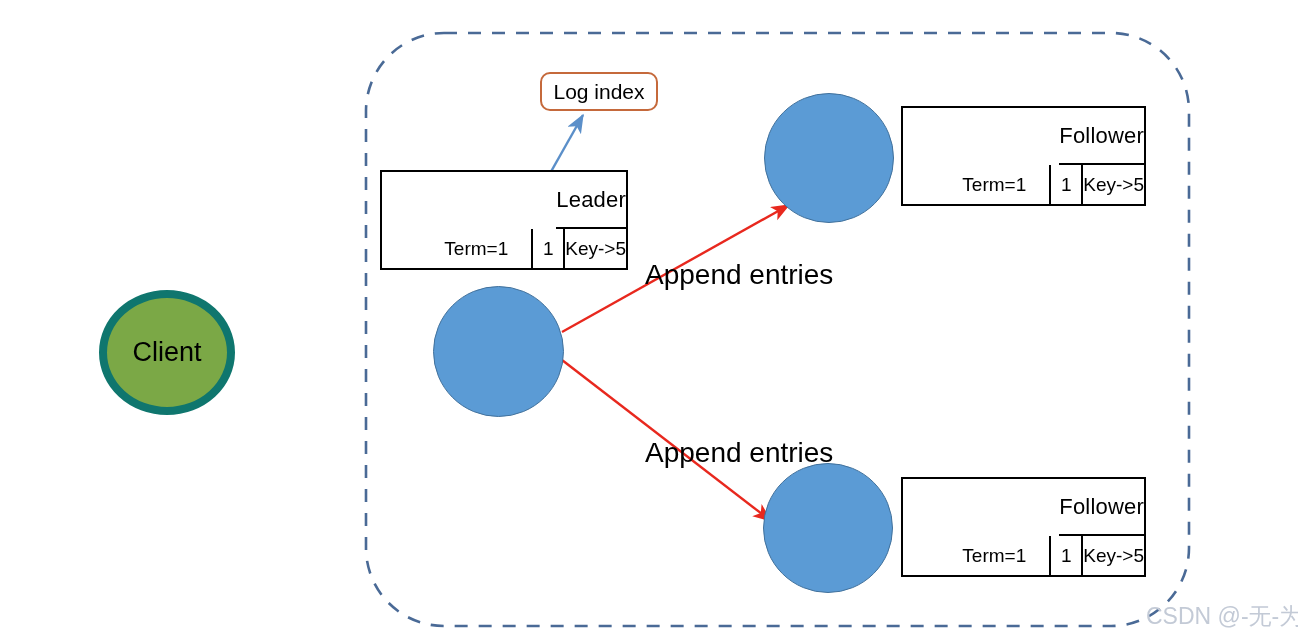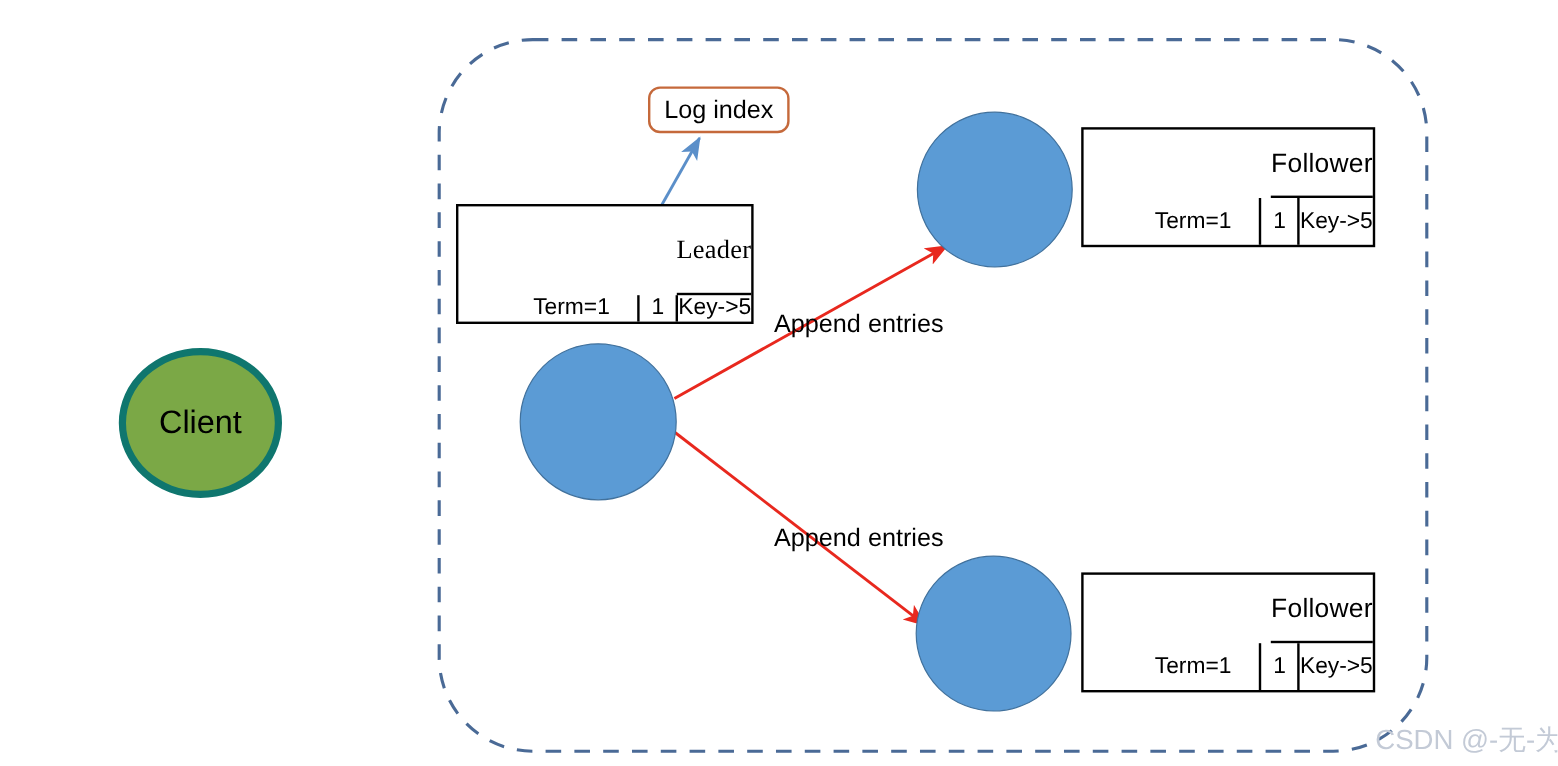--- a/index.html
+++ b/index.html
@@ -78,21 +78,21 @@
     display: flex;
     align-items: center;
     justify-content: center;
   }
   .circle-blue {
     background: #5B9BD5;
     border: 1px solid #41719C;
   }
   .circle-green {
     background: #7BA846;
-    border: 6px solid #0f766e;
+    border: 8px solid #0f766e;
     color: #000000;
     font-size: 27px;
   }
 
   
   #log-index-box {
     position: absolute;
     box-sizing: border-box;
     border: 2px solid #C5693B;
     background: #ffffff;
@@ -100,21 +100,21 @@
     align-items: center;
     justify-content: center;
     color: #000000;
     font-size: 21px;
   }
 
   
   .edge-label {
     position: absolute;
     color: #000000;
-    font-size: 21px;
+    font-size: 28px;
     white-space: nowrap;
   }
 
   
   #watermark {
     position: absolute;
     color: #C3CAD6;
     font-size: 23px;
     white-space: nowrap;
     user-select: none;
@@ -146,21 +146,21 @@
 
   <div id="log-index-box" style="left:540px; top:72px; width:118px; height:39px;border-radius:10px;">
     <span>Log index</span>
   </div>
 
   <div class="circle circle-green" style="left:99px; top:290px; width:136px; height:125px;">
     <span>Client</span>
   </div>
 
   <div class="node-box" style="left:380px; top:170px; width:248px; height:100px;">
-    <div class="node-title" style="height:74px;font-family:Liberation Serif, serif;">Leader</div>
+    <div class="node-title" style="height:57px;">Leader</div>
     <div class="node-row">
       <div class="cell cell-term">Term=1</div>
       <div class="cell cell-index">1</div>
       <div class="cell cell-kv">Key-&gt;5</div>
     </div>
   </div>
 
   <div class="circle circle-blue" style="left:433px; top:286px; width:131px; height:131px;"></div>
 
   <div class="circle circle-blue" style="left:764px; top:93px; width:130px; height:130px;"></div>

